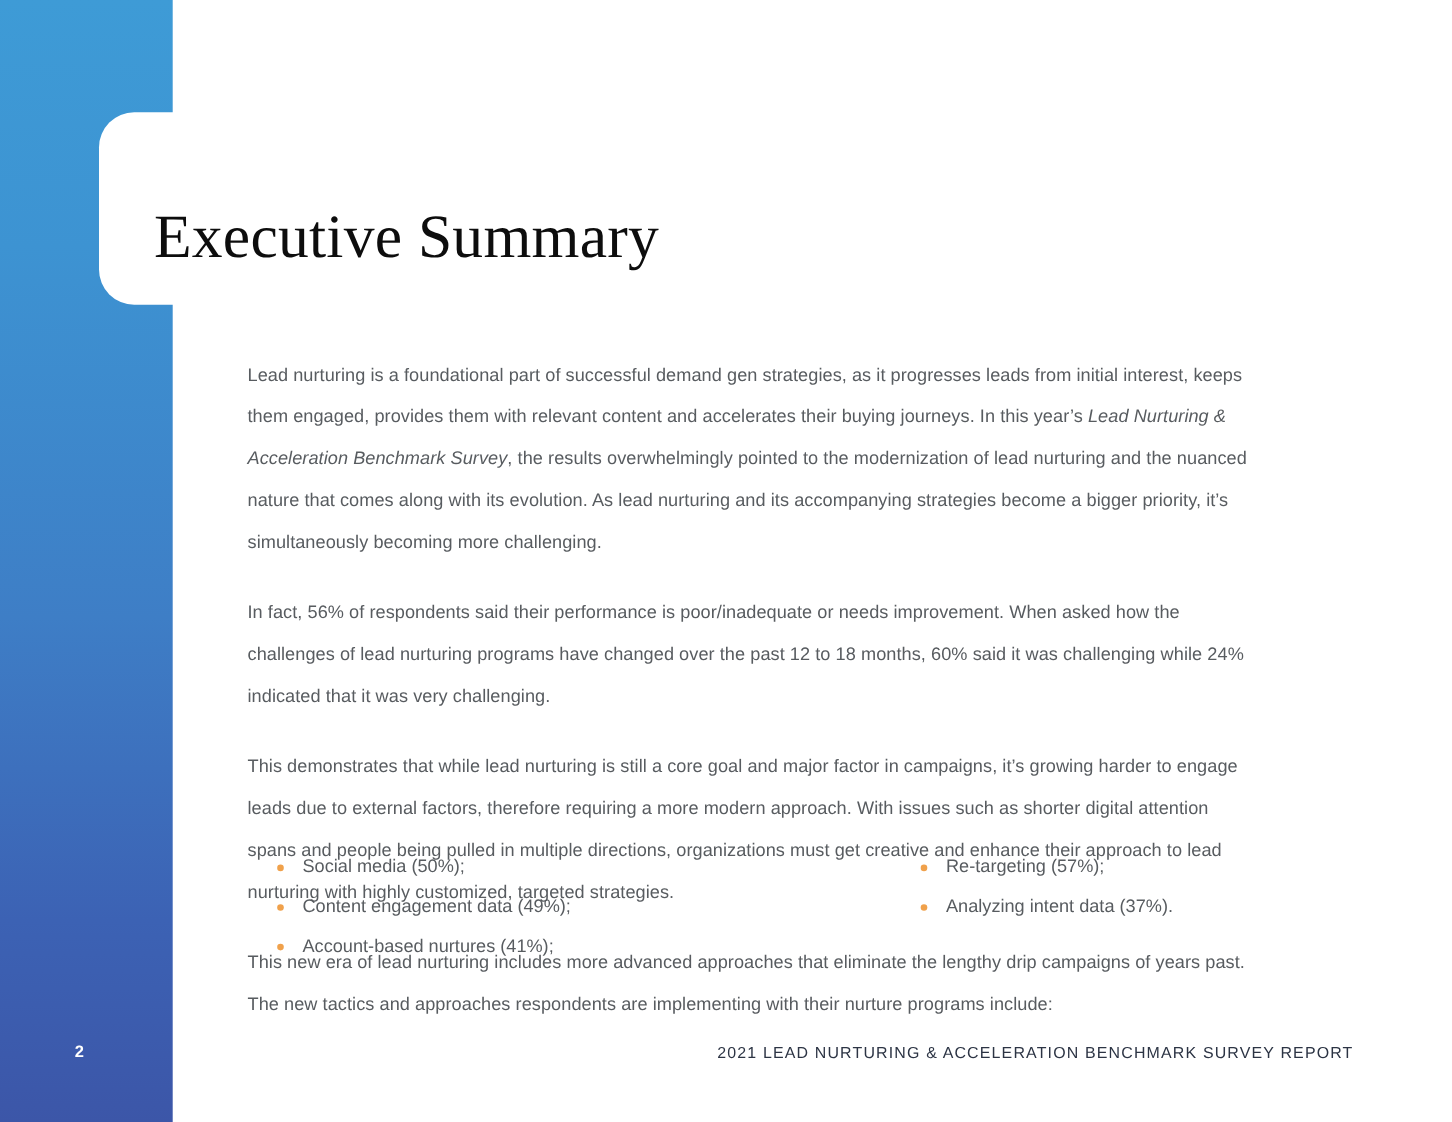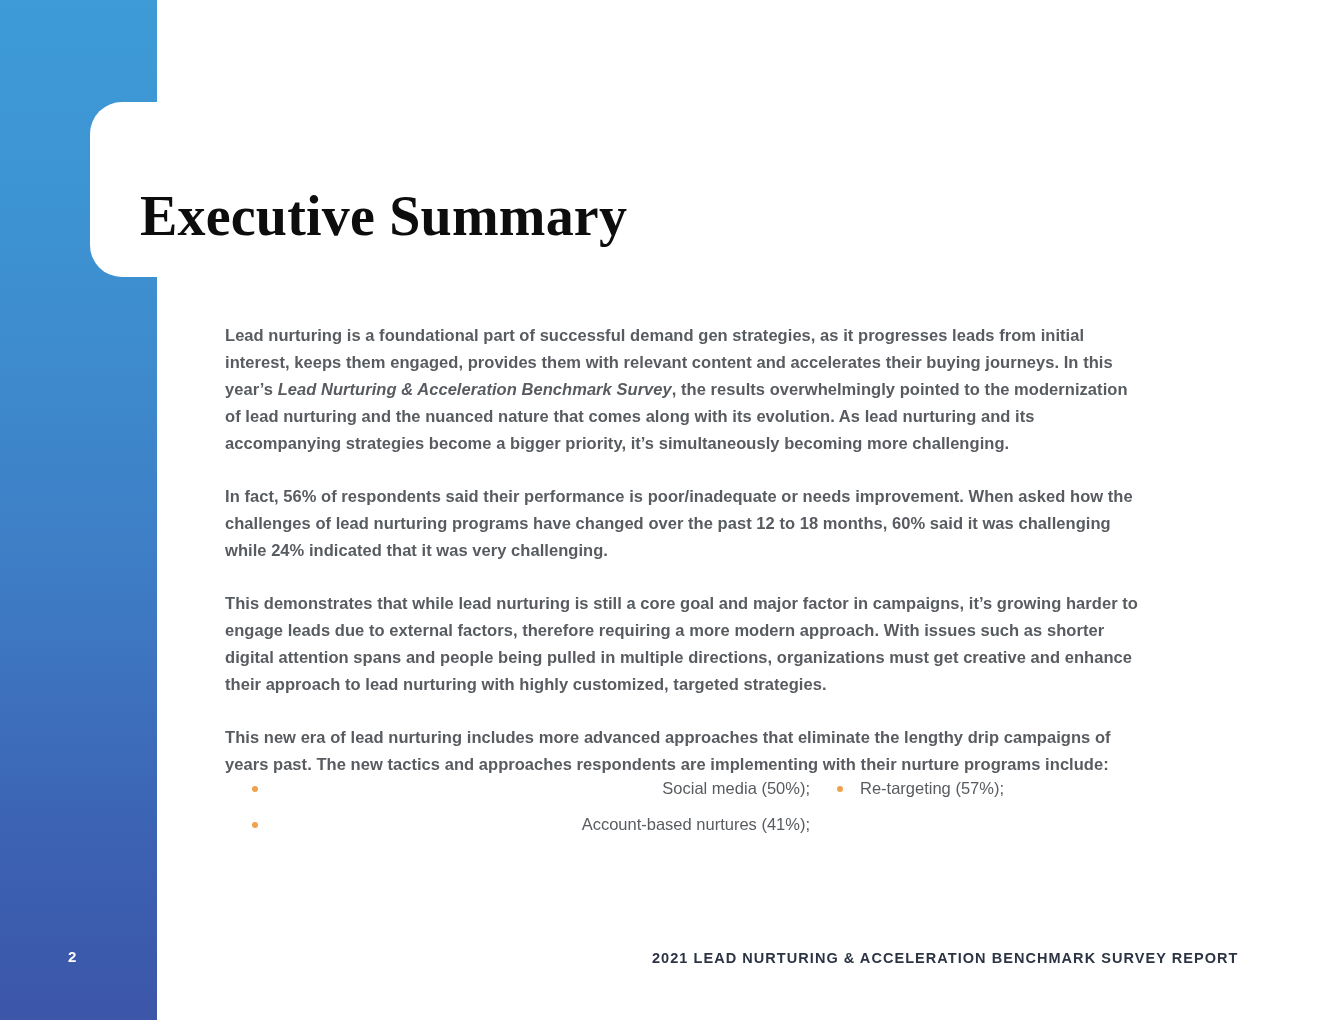--- a/index.html
+++ b/index.html
@@ -54,61 +54,60 @@
     border-top-left-radius: 32px;
     border-bottom-left-radius: 32px;
   }
 
   .page-title {
     position: absolute;
     left: 140px;
     top: 148px;
     font-family: "Liberation Serif", "DejaVu Serif", serif;
     font-size: 56px;
-    font-weight: bold;
+    font-weight: normal;
     color: #0d0d0d;
     letter-spacing: 0.2px;
     line-height: 1.1;
     white-space: nowrap;
   }
 
   
   .content {
     position: absolute;
     left: 225px;
     top: 322px;
     width: 920px;
   }
 
   .para {
     color: #585c60;
     font-size: 16.5px;
-    line-height: 27px;
+    line-height: 38px;
     margin: 0 0 26px 0;
     letter-spacing: 0.05px;
-    font-weight: bold;
   }
   .para:last-of-type { margin-bottom: 0; }
 
   .para em {
     font-style: italic;
   }
 
   
   .bullets {
     position: absolute;
     left: 225px;
     top: 778px;
     width: 1010px;
     display: flex;
   }
   .bullet-col {
     display: block;
   }
-  .bullet-col.left  { width: 585px; text-align: right; }
+  .bullet-col.left  { width: 585px; }
   .bullet-col.right { width: 420px; }
 
   .bullet-list {
     list-style: none;
     margin: 0;
     padding: 0;
   }
 
   .bullet-item {
     position: relative;
@@ -131,21 +130,21 @@
     background: #F0A14B;
   }
 
   
   .footer {
     position: absolute;
     left: 652px;
     top: 950px;
     color: #2C3444;
     font-size: 14.5px;
-    font-weight: bold;
+    font-weight: normal;
     letter-spacing: 1.05px;
     white-space: nowrap;
   }
 </style>
 </head>
 <body>
 
 <div class="page">
 
   <div class="rail"></div>
@@ -171,31 +170,39 @@
   <div class="bullets">
 
     <div class="bullet-col left">
       <ul class="bullet-list">
         <li class="bullet-item">
           <span class="bullet-dot"></span>
           <span>Social media (50%);</span>
         </li>
         <li class="bullet-item">
           <span class="bullet-dot"></span>
+          <span>Content engagement data (49%);</span>
+        </li>
+        <li class="bullet-item">
+          <span class="bullet-dot"></span>
           <span>Account-based nurtures (41%);</span>
         </li>
       </ul>
     </div>
 
     <div class="bullet-col right">
       <ul class="bullet-list">
         <li class="bullet-item">
           <span class="bullet-dot"></span>
           <span>Re-targeting (57%);</span>
         </li>
+        <li class="bullet-item">
+          <span class="bullet-dot"></span>
+          <span>Analyzing intent data (37%).</span>
+        </li>
       </ul>
     </div>
 
   </div>
 
   <div class="footer">2021 LEAD NURTURING &amp; ACCELERATION BENCHMARK SURVEY REPORT</div>
 
 </div>
 
 </body></html>

